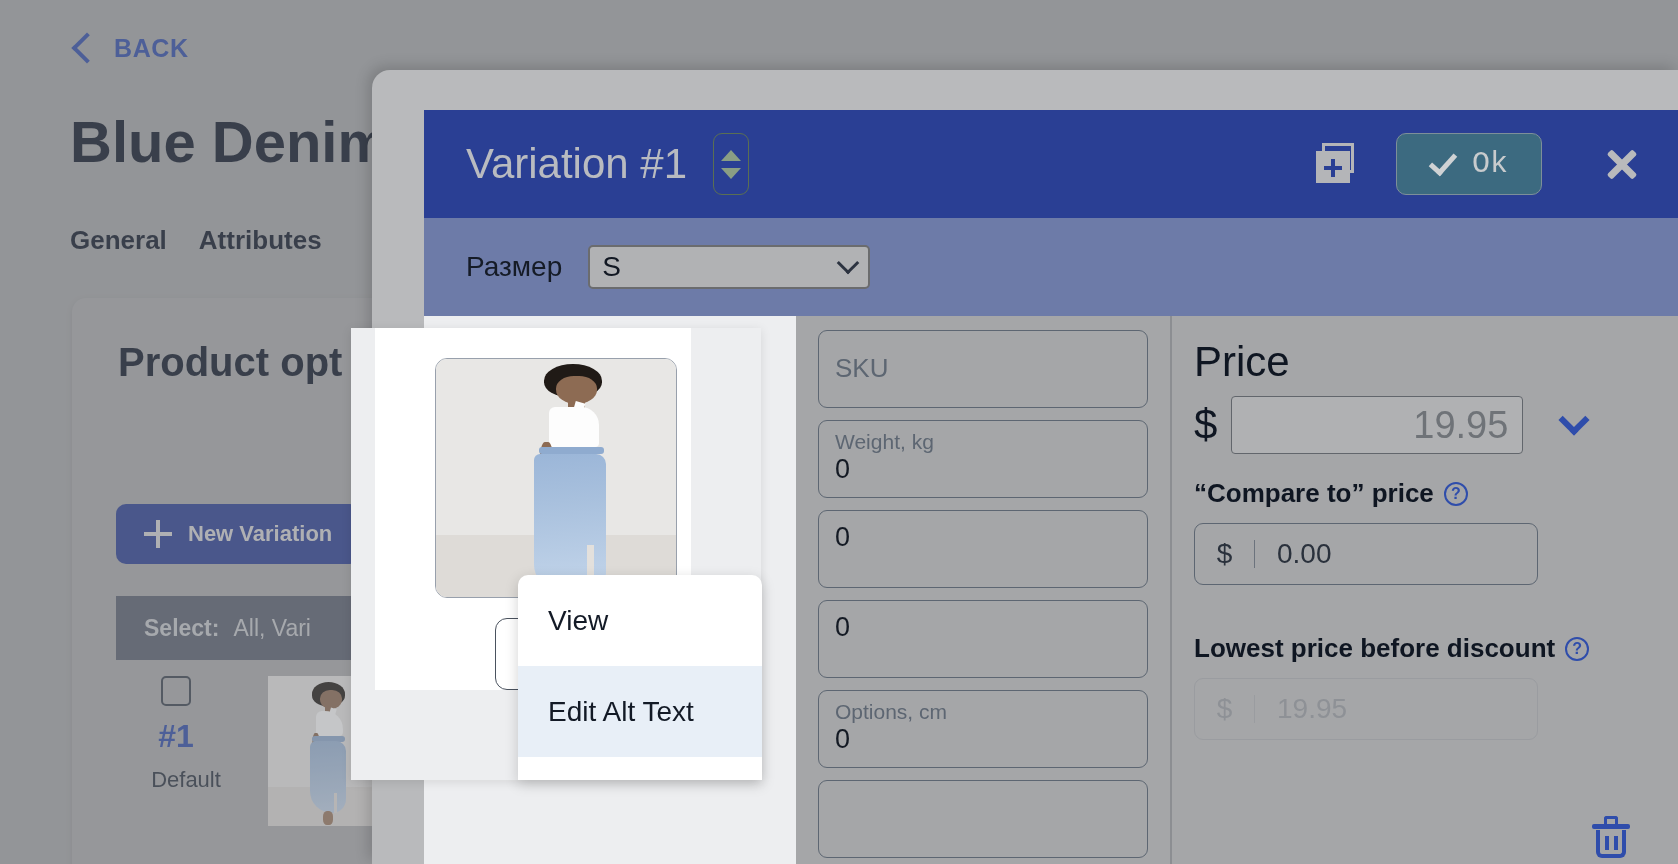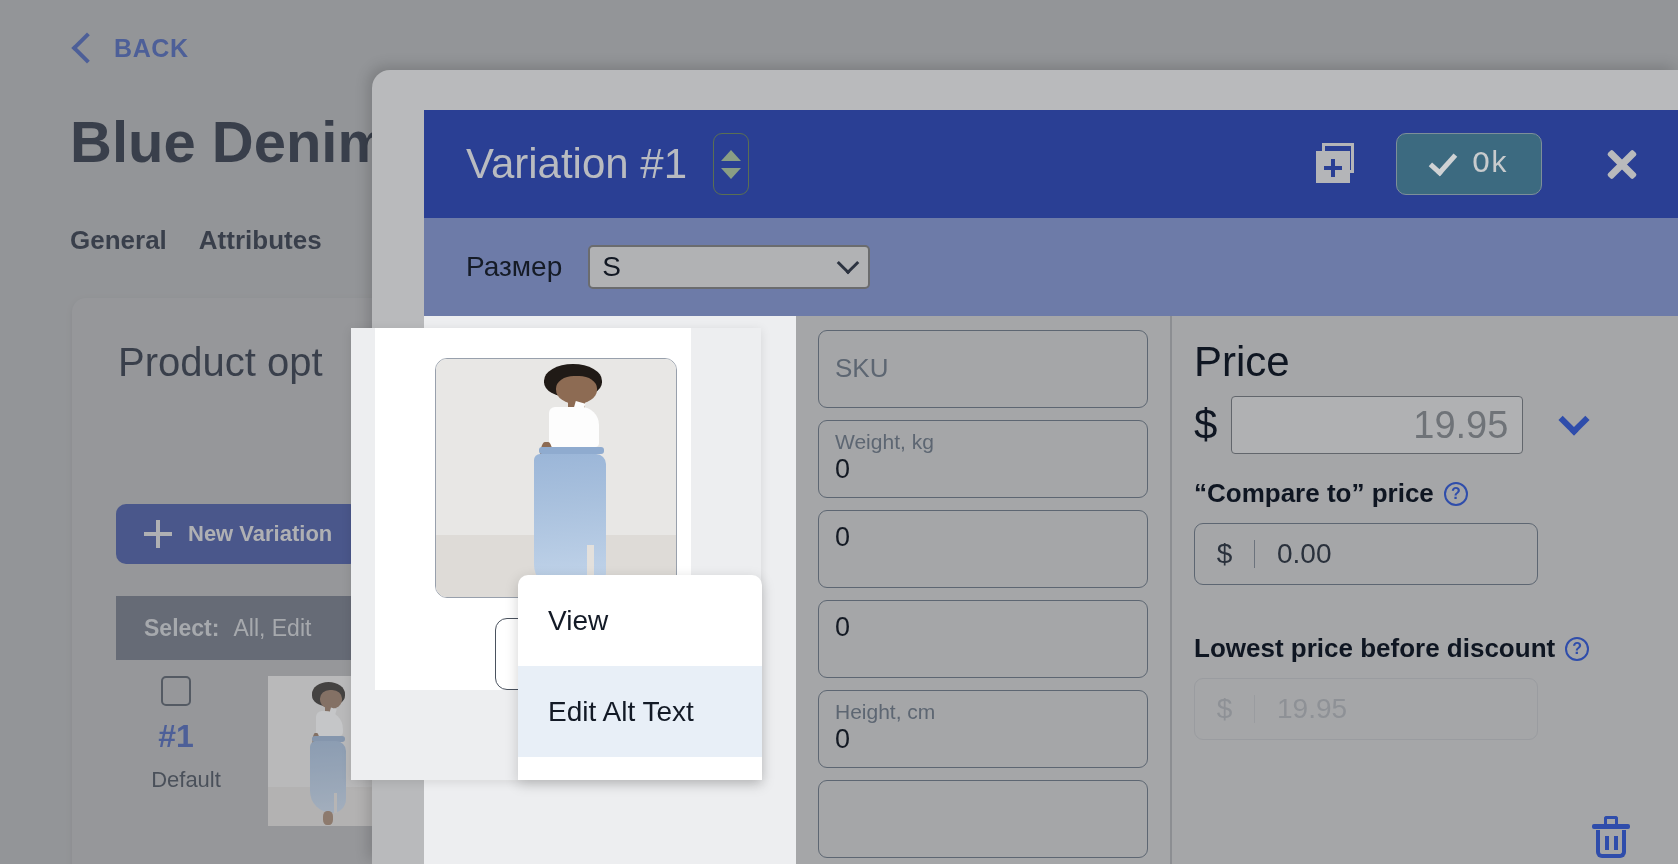--- a/index.html
+++ b/index.html
@@ -62,21 +62,21 @@
     position: absolute;
     left: 72px; top: 298px;
     width: 1300px; height: 620px;
     background: #acadaf;
     border-radius: 14px;
     box-shadow: 0 2px 6px rgba(0,0,0,0.10);
   }
 
   .card-heading {
     position: absolute; left: 46px; top: 42px;
-    font-size: 40px; font-weight: 400; color: #0d1626;
+    font-size: 40px; font-weight: 700; color: #0d1626;
     white-space: nowrap;
   }
   .card-tabs {
     position: absolute; left: 46px; top: 128px;
     display: flex; gap: 28px; align-items: flex-end;
     white-space: nowrap;
   }
   .card-tab {
     font-size: 26px; font-weight: 700; color: #0d1626;
     padding-bottom: 10px;
@@ -526,21 +526,21 @@
     <div class="card-heading">Product opt</div>
 
 
     <button class="new-variation-btn">
       <span class="plus-glyph"></span>
       <span>New Variation</span>
     </button>
 
     <div class="select-bar">
       <span class="sb-label">Select:</span>
-      <span class="sb-links">All, Edit</span>
+      <span class="sb-links">All, Vari</span>
     </div>
 
     <div class="variation-row">
       <div class="vr-cell">
         <div class="vr-checkbox"></div>
         <div class="vr-num">#1</div>
         <div class="vr-default">Default</div>
       </div>
       <div class="vr-thumb">
         <div class="photo" style="position:absolute;inset:0;">
@@ -634,21 +634,21 @@
 
         <div class="field-box">
           <div class="f-value">0</div>
         </div>
 
         <div class="field-box">
           <div class="f-value">0</div>
         </div>
 
         <div class="field-box">
-          <div class="f-label">Height, cm</div>
+          <div class="f-label">Options, cm</div>
           <div class="f-value">0</div>
         </div>
 
         <div class="field-box empty"></div>
       </div>
 
       <div class="price-col">
         <div class="price-heading">Price</div>
 
         <div class="price-row">

